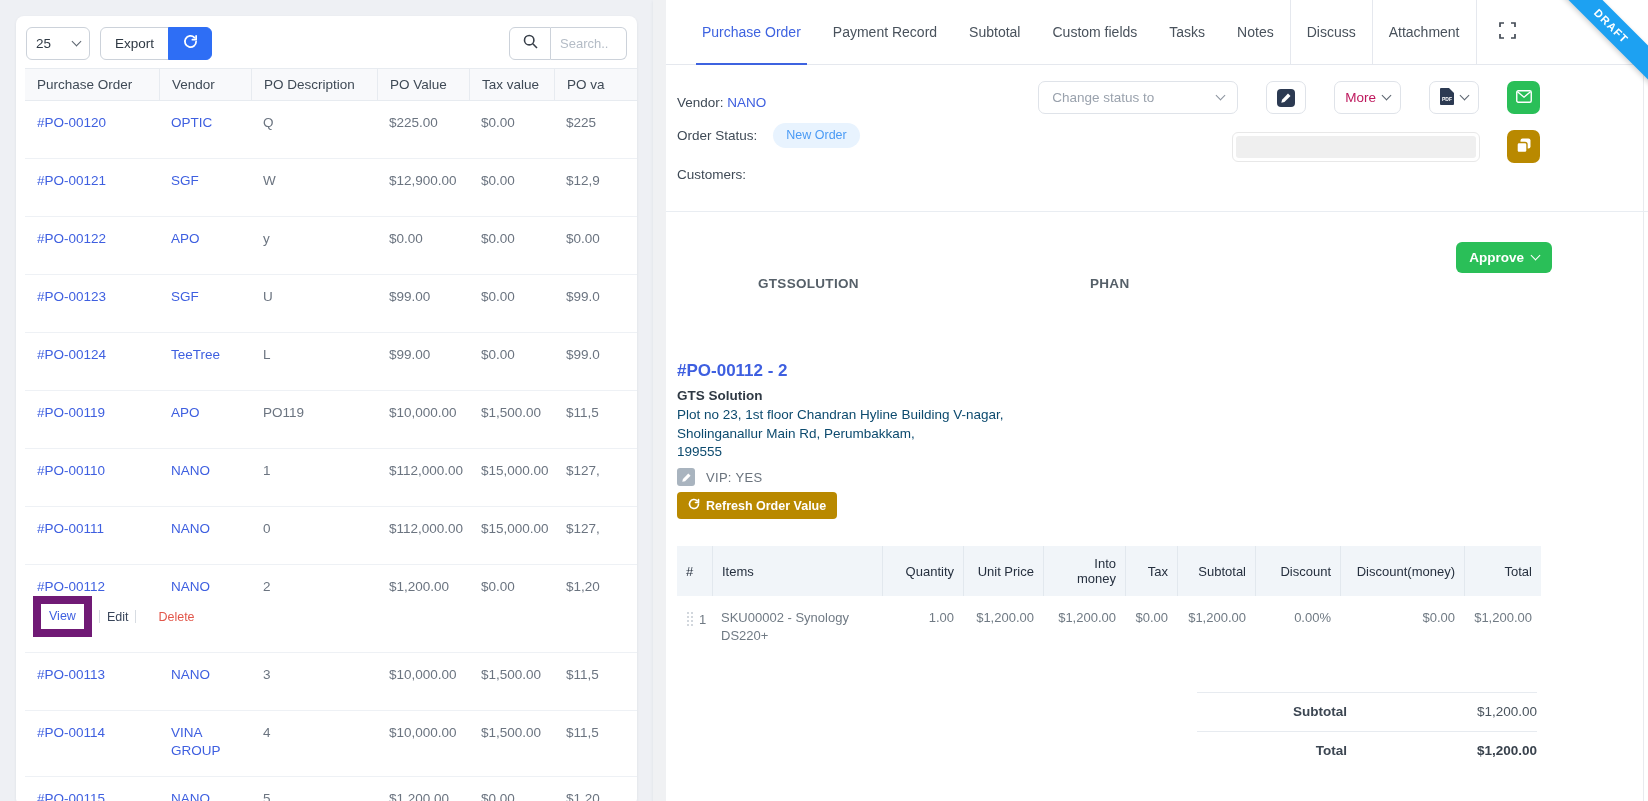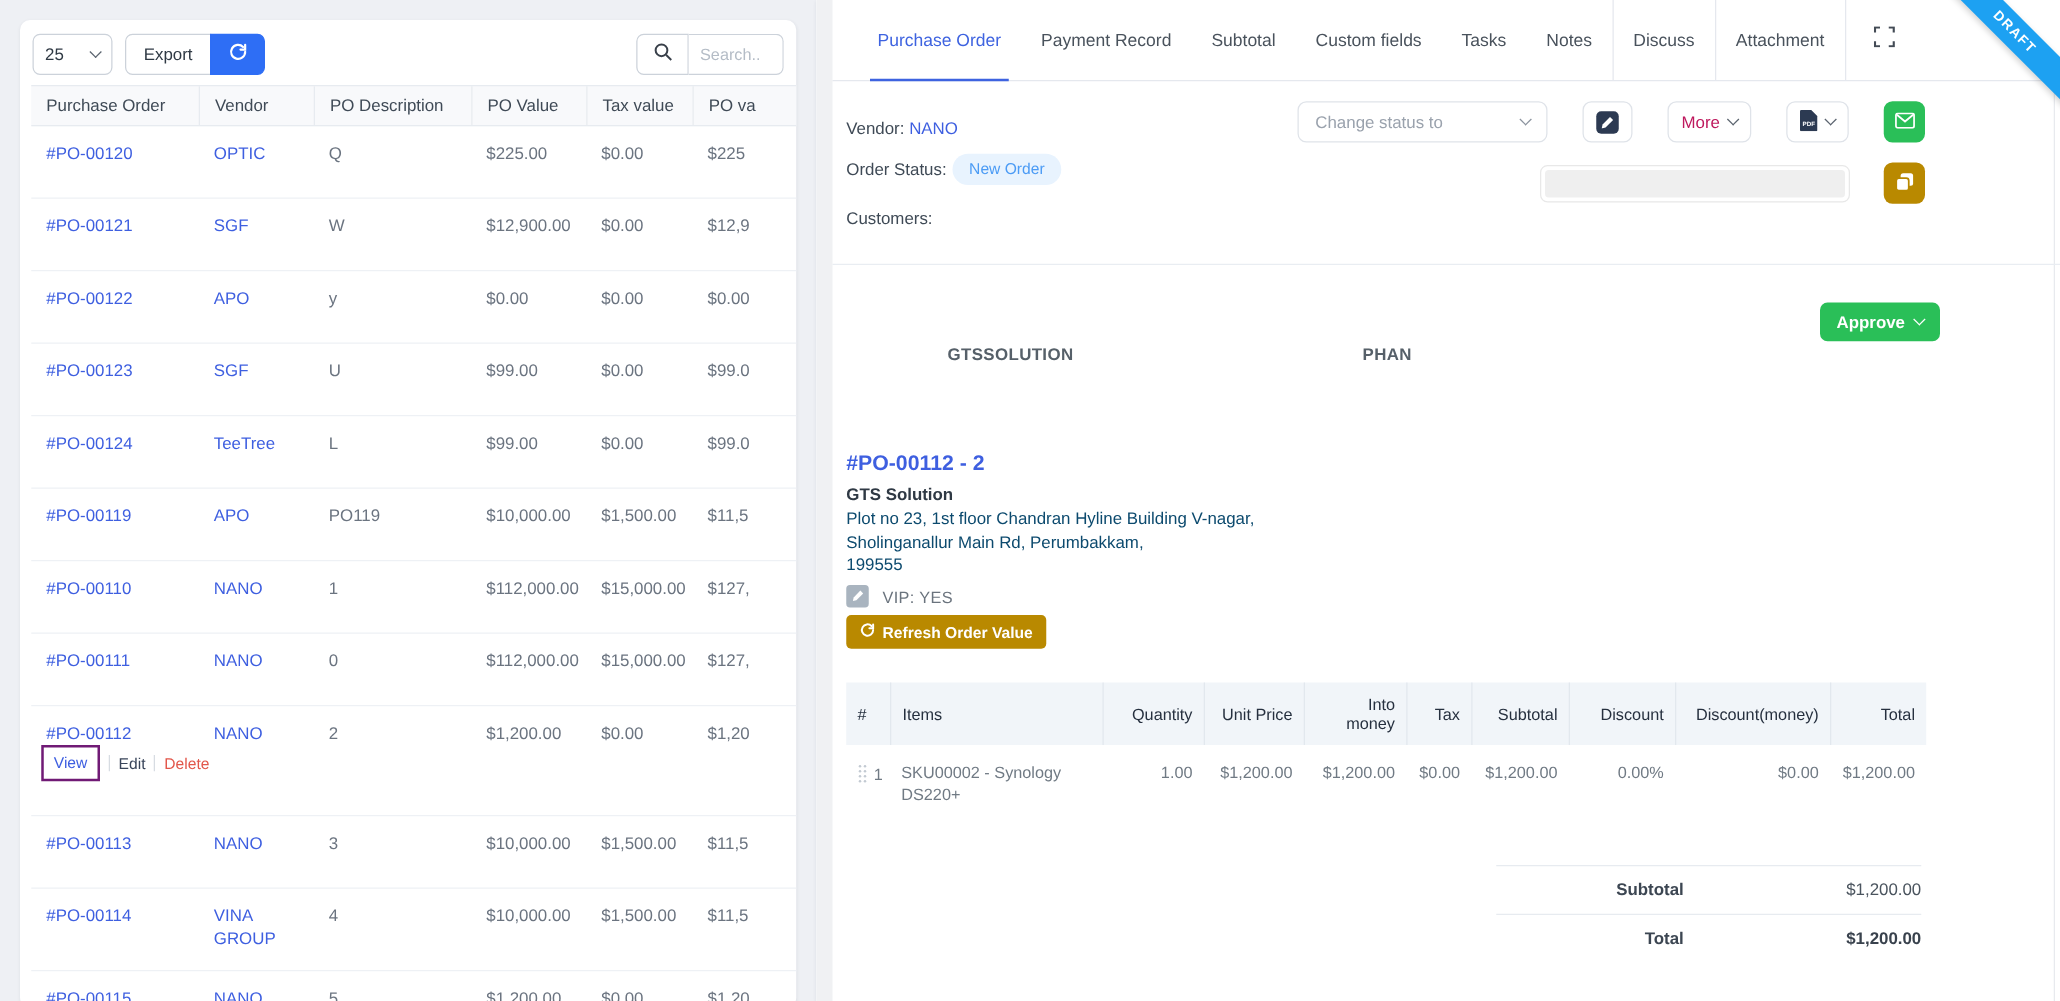--- a/index.html
+++ b/index.html
@@ -58,25 +58,25 @@
   .c1 { width:134px; flex:none; }
   .c2 { width:92px;  flex:none; }
   .c3 { width:126px; flex:none; }
   .c4 { width:92px;  flex:none; }
   .c5 { width:85px;  flex:none; }
   .c6 { width:100px; flex:none; }
   .row-actions {
     position:absolute; left:8px; top:31px; display:flex; align-items:center;
     gap:7px; font-size:12.5px; white-space:nowrap;
   }
-  .hl-box { border:2px solid #701a75; padding:3px 8px 4px 8px; }
+  .hl-box { border:8px solid #701a75; padding:3px 8px 4px 8px; }
   .act-sep { width:1px; height:13px; background:#d7dce2; }
   .act-view { color:#3e5fe0; cursor:pointer; }
   .act-edit { color:#39455a; cursor:pointer; }
-  .act-del  { color:#e2574b; cursor:pointer; }
+  .act-del  { color:#e2574b; cursor:pointer;margin-left:15px; }
 
   
   .right-card {
     position:absolute; left:653px; top:0; width:995px; height:801px;
     background:#fff; overflow:hidden; box-shadow:0 1px 3px rgba(25,39,70,.08);
   }
   .scroll-strip { position:absolute; left:0; top:0; width:13px; height:100%; background:#f0f1f3; }
   .edge-line { position:absolute; right:4px; top:66px; bottom:0; width:1px; background:#e8eaee; }
 
   .tabbar {
@@ -96,21 +96,21 @@
 
   .ribbon {
     position:absolute; top:14px; right:-36px; transform:rotate(45deg);
     width:145px; text-align:center; background:#1da1f2; color:#fff;
     font-size:11px; font-weight:700; letter-spacing:1.2px; padding:6px 0;
     box-shadow:0 2px 5px rgba(0,0,0,.18);
   }
 
   .info-line { position:absolute; left:24px; font-size:13.5px; color:#3f4a56; }
   .info-vendor { top:95px; }
-  .info-status { top:123px; display:flex; align-items:center; gap:5px; }
+  .info-status { top:123px; display:flex; align-items:center; gap:16px; }
   .info-customers { top:167px; }
   .badge-pill {
     background:#e8f3fe; color:#4b9bf5; font-size:12.5px; padding:5px 13px 6px;
     border-radius:14px; cursor:pointer;
   }
 
   .controls-row1 { position:absolute; top:81px; right:108px; display:flex; gap:28px; align-items:center; }
   .chg-select {
     width:200px; height:33px; border:1px solid #dfe3e9; border-radius:7px; background:#fff;
     display:flex; align-items:center; justify-content:space-between; padding:0 13px;

